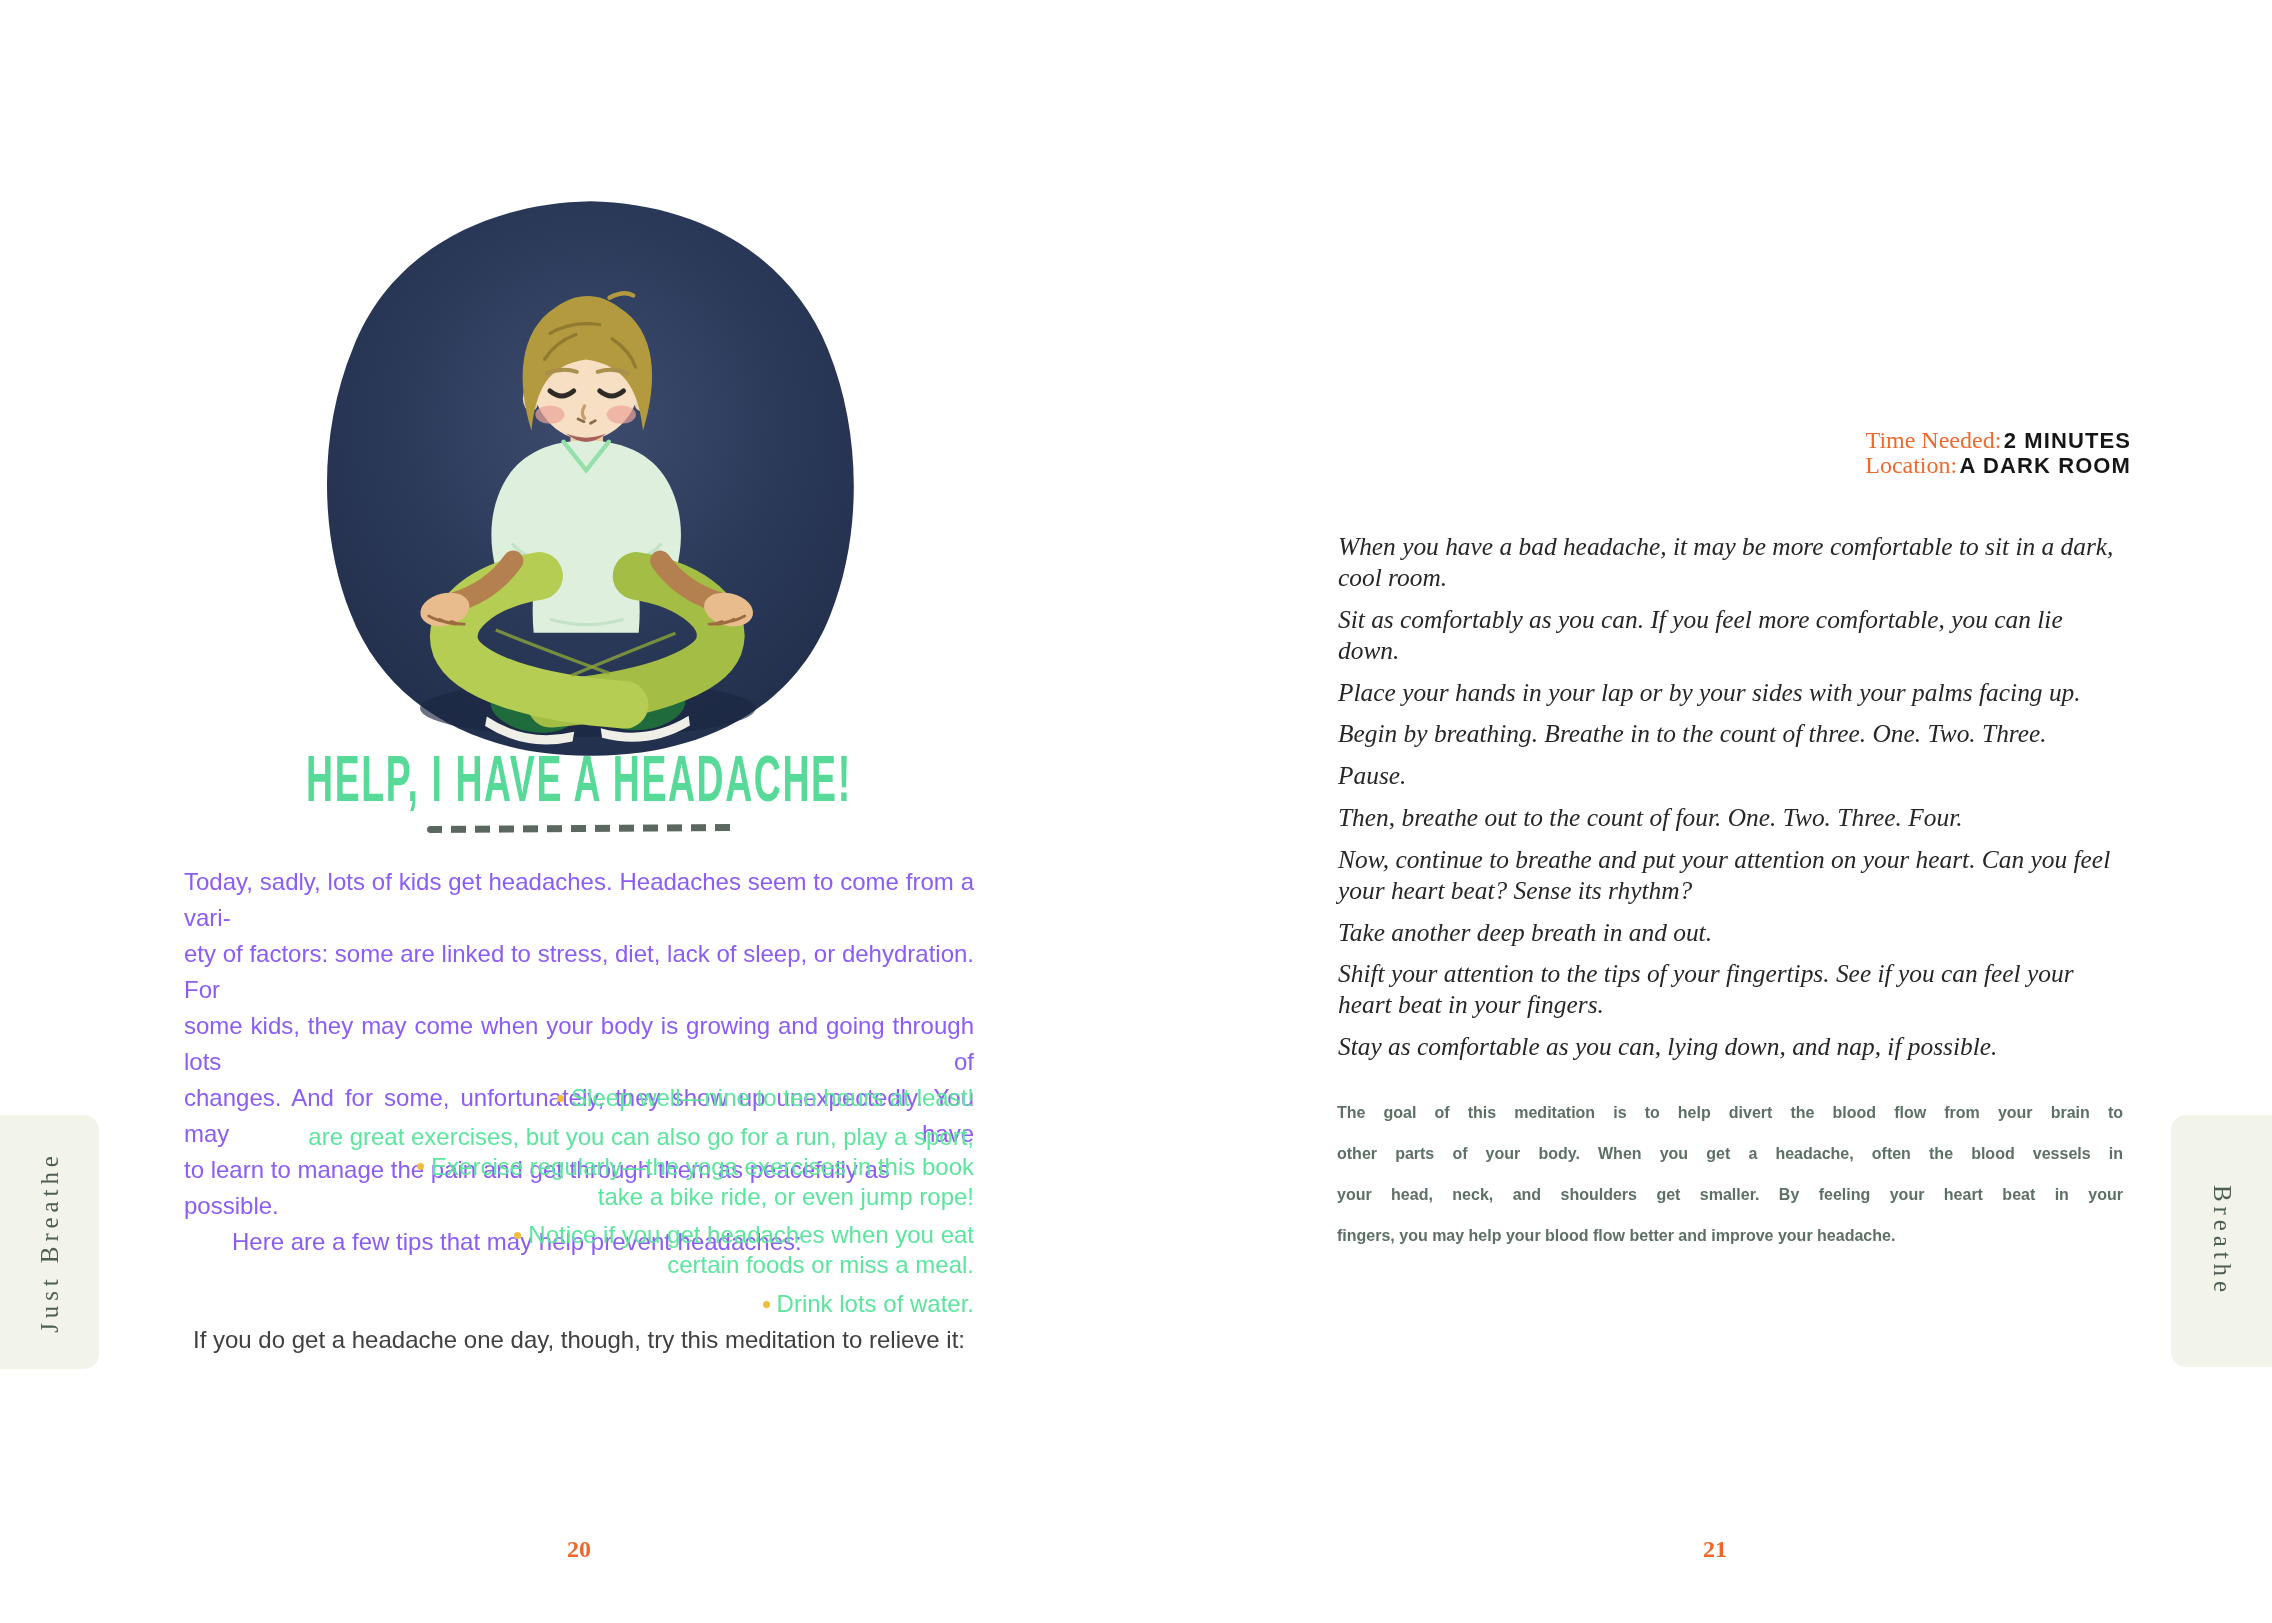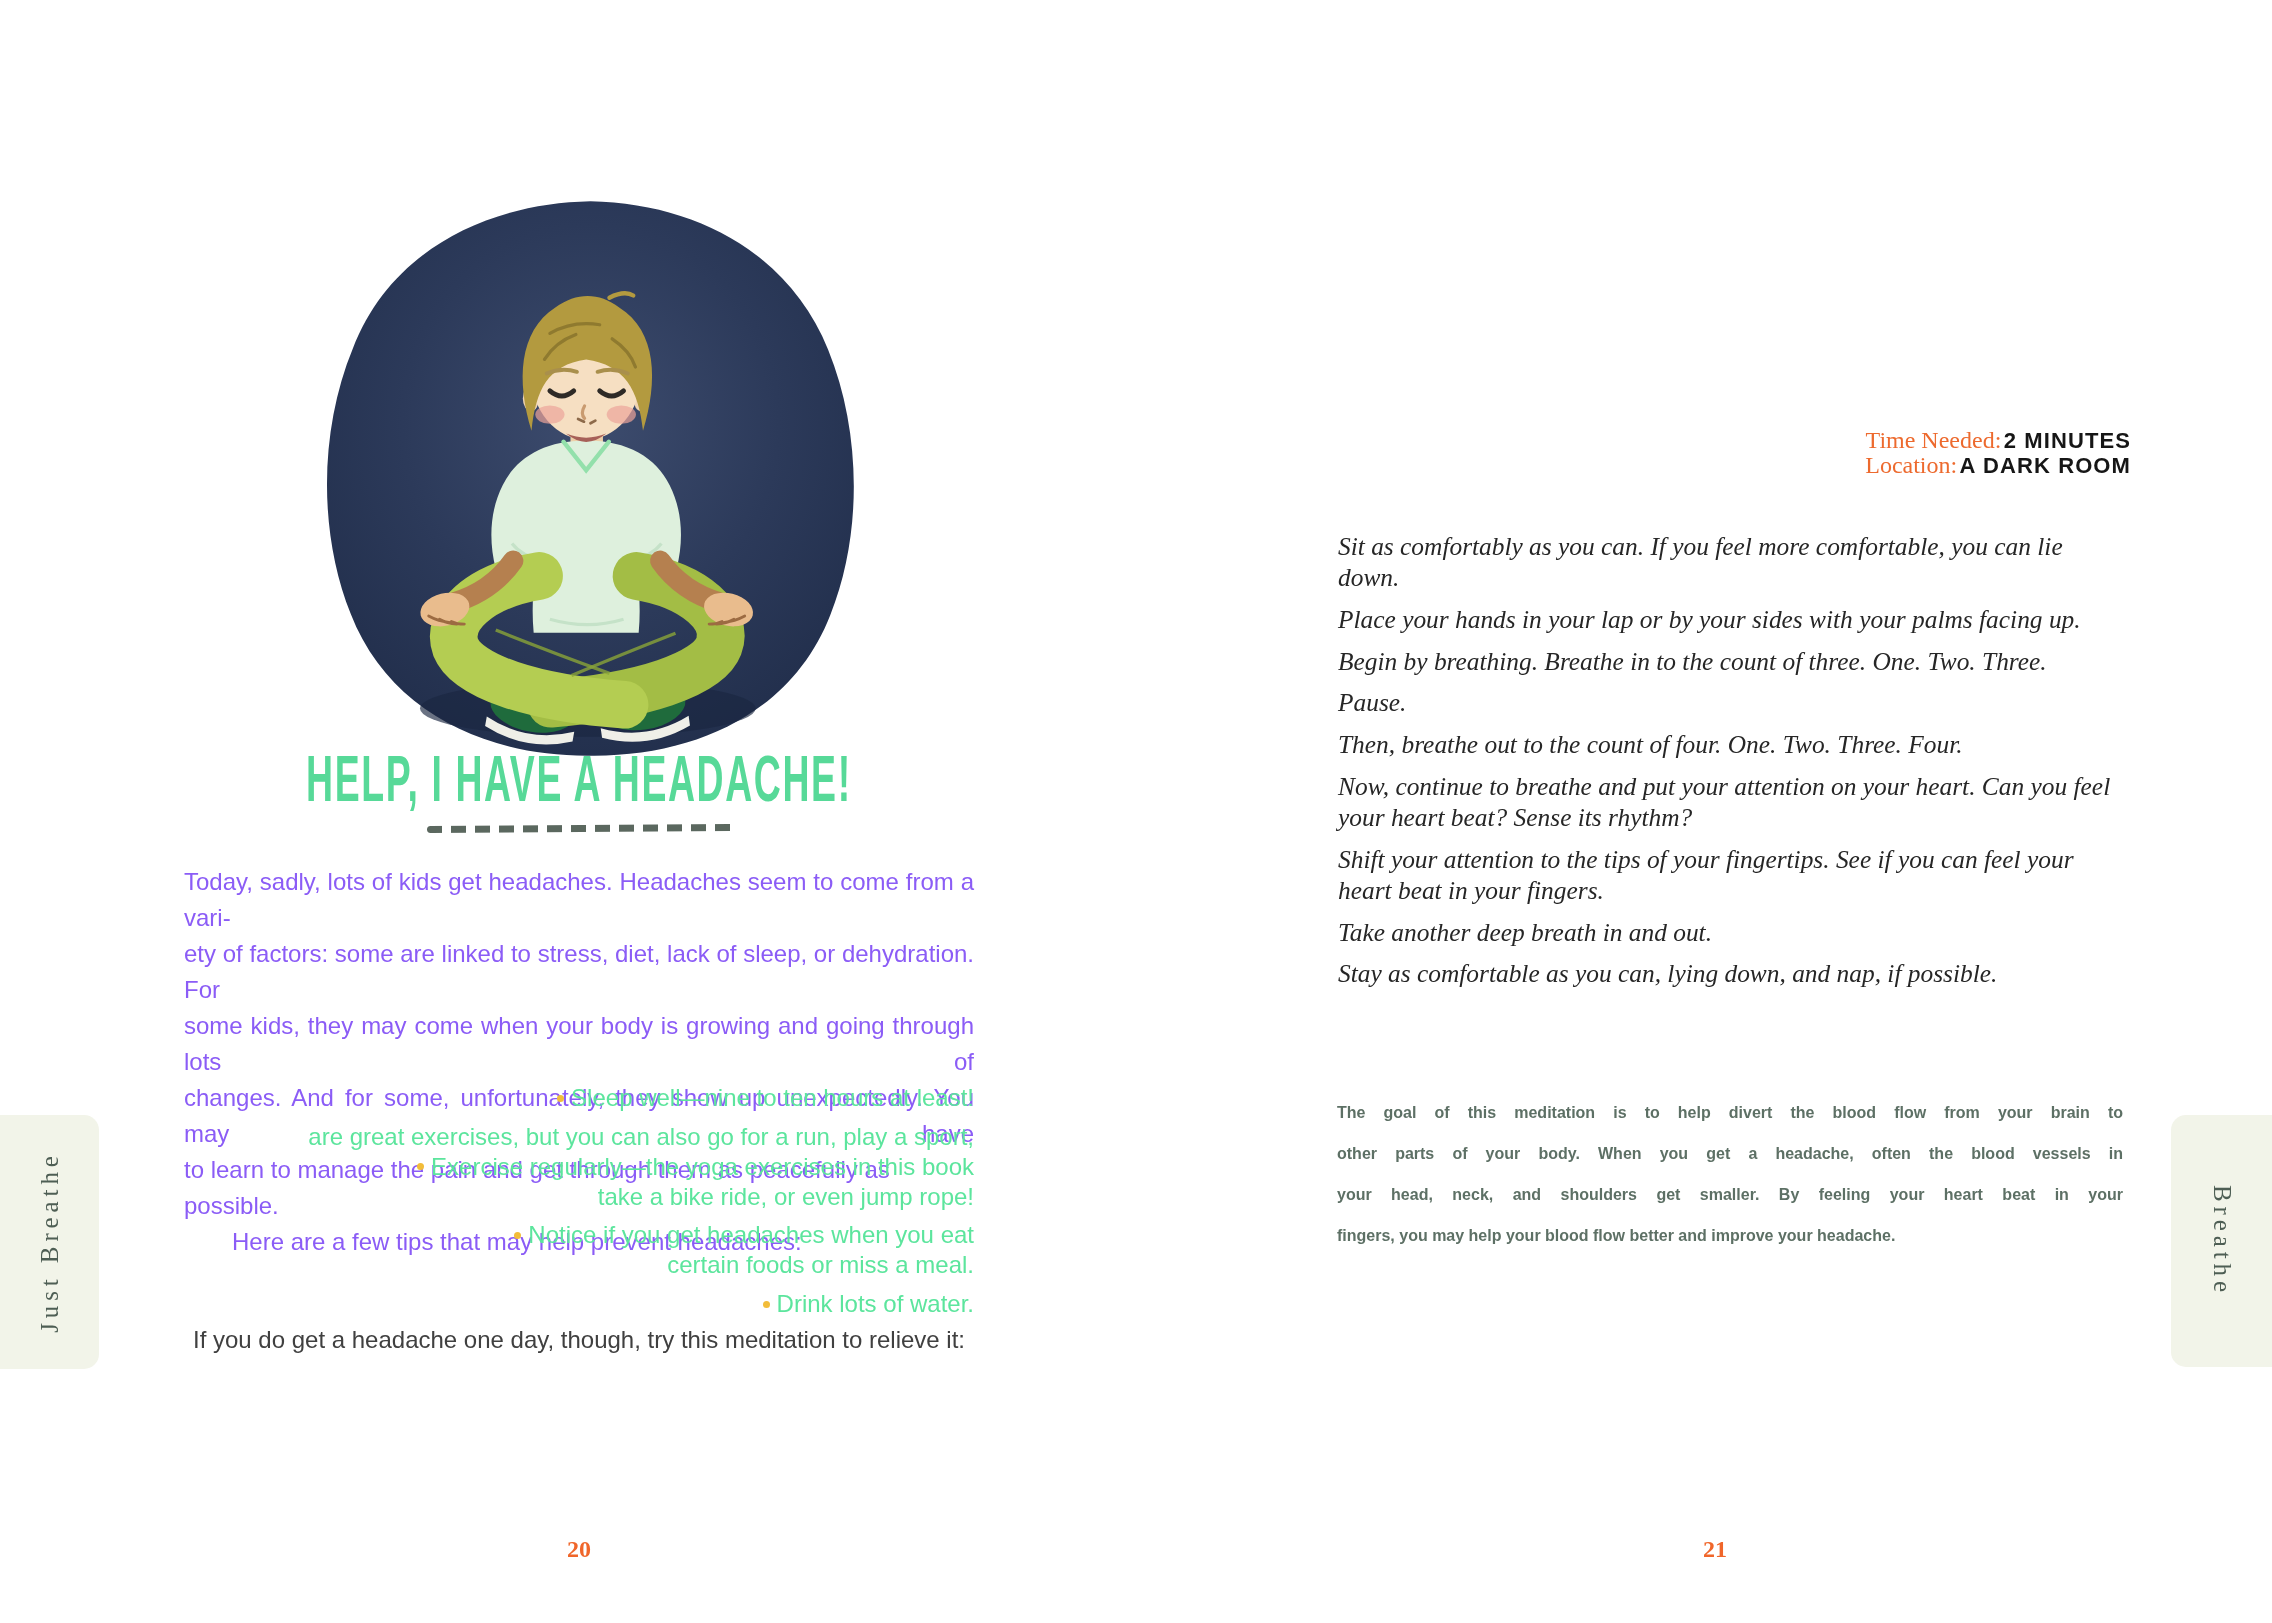--- a/index.html
+++ b/index.html
@@ -202,28 +202,29 @@
       <span class="label">Time Needed:</span>
       <span class="value">2 MINUTES</span>
     </div>
     <div>
       <span class="label">Location:</span>
       <span class="value">A DARK ROOM</span>
     </div>
   </div>
 
   <div class="steps">
+    <p>When you have a bad headache, it may be more comfortable to sit in a dark, cool room.</p>
     <p>Sit as comfortably as you can. If you feel more comfortable, you can lie down.</p>
     <p>Place your hands in your lap or by your sides with your palms facing up.</p>
     <p>Begin by breathing. Breathe in to the count of three. One. Two. Three.</p>
     <p>Pause.</p>
     <p>Then, breathe out to the count of four. One. Two. Three. Four.</p>
     <p>Now, continue to breathe and put your attention on your heart. Can you feel your heart beat? Sense its rhythm?</p>
+    <p>Take another deep breath in and out.</p>
     <p>Shift your attention to the tips of your fingertips. See if you can feel your heart beat in your fingers.</p>
-    <p>Take another deep breath in and out.</p>
     <p>Stay as comfortable as you can, lying down, and nap, if possible.</p>
   </div>
 
   <div class="goal">
     <div class="j">The goal of this meditation is to help divert the blood flow from your brain to</div>
     <div class="j">other parts of your body. When you get a headache, often the blood vessels in</div>
     <div class="j">your head, neck, and shoulders get smaller. By feeling your heart beat in your</div>
     <div>fingers, you may help your blood flow better and improve your headache.</div>
   </div>
 

